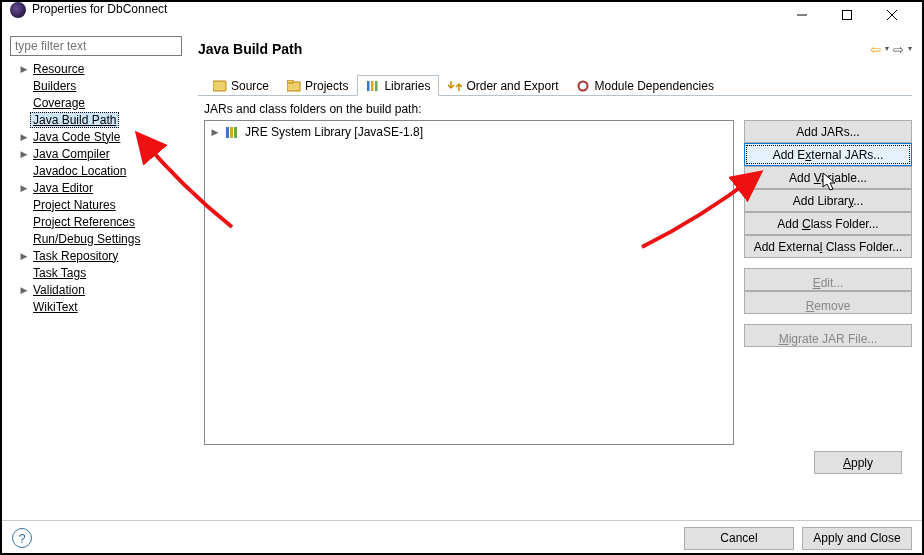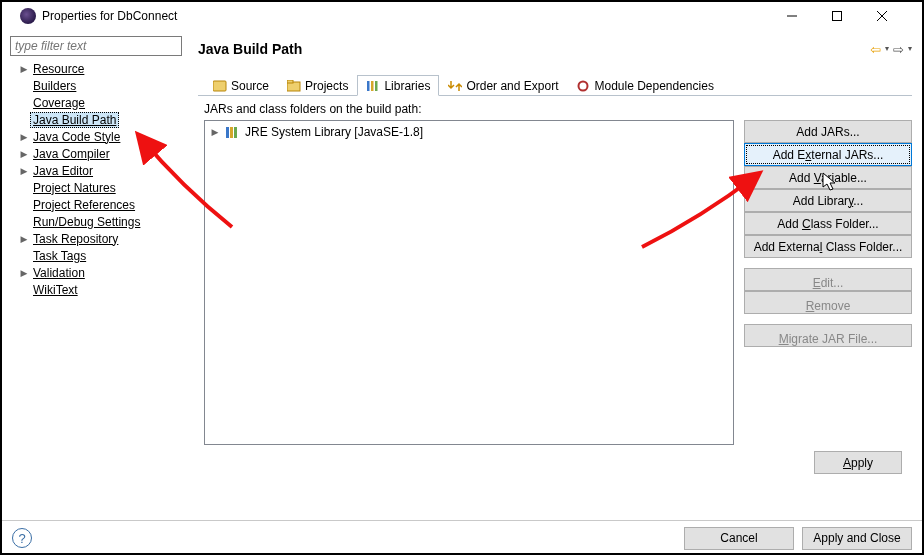--- a/index.html
+++ b/index.html
@@ -1,28 +1,28 @@
 <!DOCTYPE html>
 <html><head>
 <meta charset="utf-8">
 <style>
   * { box-sizing: border-box; font-family: "Segoe UI", Tahoma, sans-serif; font-size: 12px; }
   html, body { margin: 0; padding: 0; }
   body { width: 924px; height: 555px; background: #fff; border: 2px solid #000; position: relative; }
 
-  .titlebar { height: 28px; display: flex; align-items: center; padding: 0 18px; }
+  .titlebar { height: 28px; display: flex; align-items: flex-start; padding: 0 8px; }
   .title-icon { width: 16px; height: 16px; background: radial-gradient(circle at 40% 40%, #6a4f8f 0%, #2a1a4a 70%); border-radius: 50%; margin-right: 6px; }
   .title-text { flex: 1; color: #000; }
   .win-controls { display: flex; gap: 0; }
   .win-btn { width: 45px; height: 26px; display: flex; align-items: center; justify-content: center; color: #000; }
   .win-btn svg { width: 10px; height: 10px; }
 
   .main { display: flex; height: 490px; }
   .sidebar { width: 188px; padding: 6px 4px; border-right: 0; }
-  .filter-input { width: 172px; height: 20px; border: 1px solid #7a7a7a; padding: 2px 4px; color: #777; margin: 0 0 4px 4px; font-style: italic; }
+  .filter-input { width: 172px; height: 20px; border: 1px solid #7a7a7a; padding: 2px 4px; color: #777; margin: 0 0 4px 4px; }
   .tree { padding-left: 4px; }
   .tree-item { display: flex; align-items: center; height: 17px; padding-left: 8px; cursor: default; }
   .tree-item .arrow { width: 12px; display: inline-flex; justify-content: center; color: #666; font-size: 9px; }
   .tree-item .label { padding: 0 3px; text-decoration: underline; }
   .tree-item.selected .label { background: #cde6f7; border: 1px dotted #000; padding: 0 2px; }
 
   .content { flex: 1; display: flex; flex-direction: column; padding: 4px 10px 0 8px; }
   .heading-row { display: flex; align-items: center; height: 30px; }
   .heading { font-size: 14px; font-weight: bold; flex: 1; }
   .nav-arrows { display: flex; gap: 4px; align-items: center; }
@@ -108,20 +108,24 @@
           <span class="arrow"></span>
           <span class="label">Java Build Path</span>
         </div>
         <div class="tree-item">
           <span class="arrow">▶</span>
           <span class="label">Java Code Style</span>
         </div>
         <div class="tree-item">
           <span class="arrow">▶</span>
           <span class="label">Java Compiler</span>
+        </div>
+        <div class="tree-item">
+          <span class="arrow"></span>
+          <span class="label">Javadoc Location</span>
         </div>
         <div class="tree-item">
           <span class="arrow">▶</span>
           <span class="label">Java Editor</span>
         </div>
         <div class="tree-item">
           <span class="arrow"></span>
           <span class="label">Project Natures</span>
         </div>
         <div class="tree-item">

